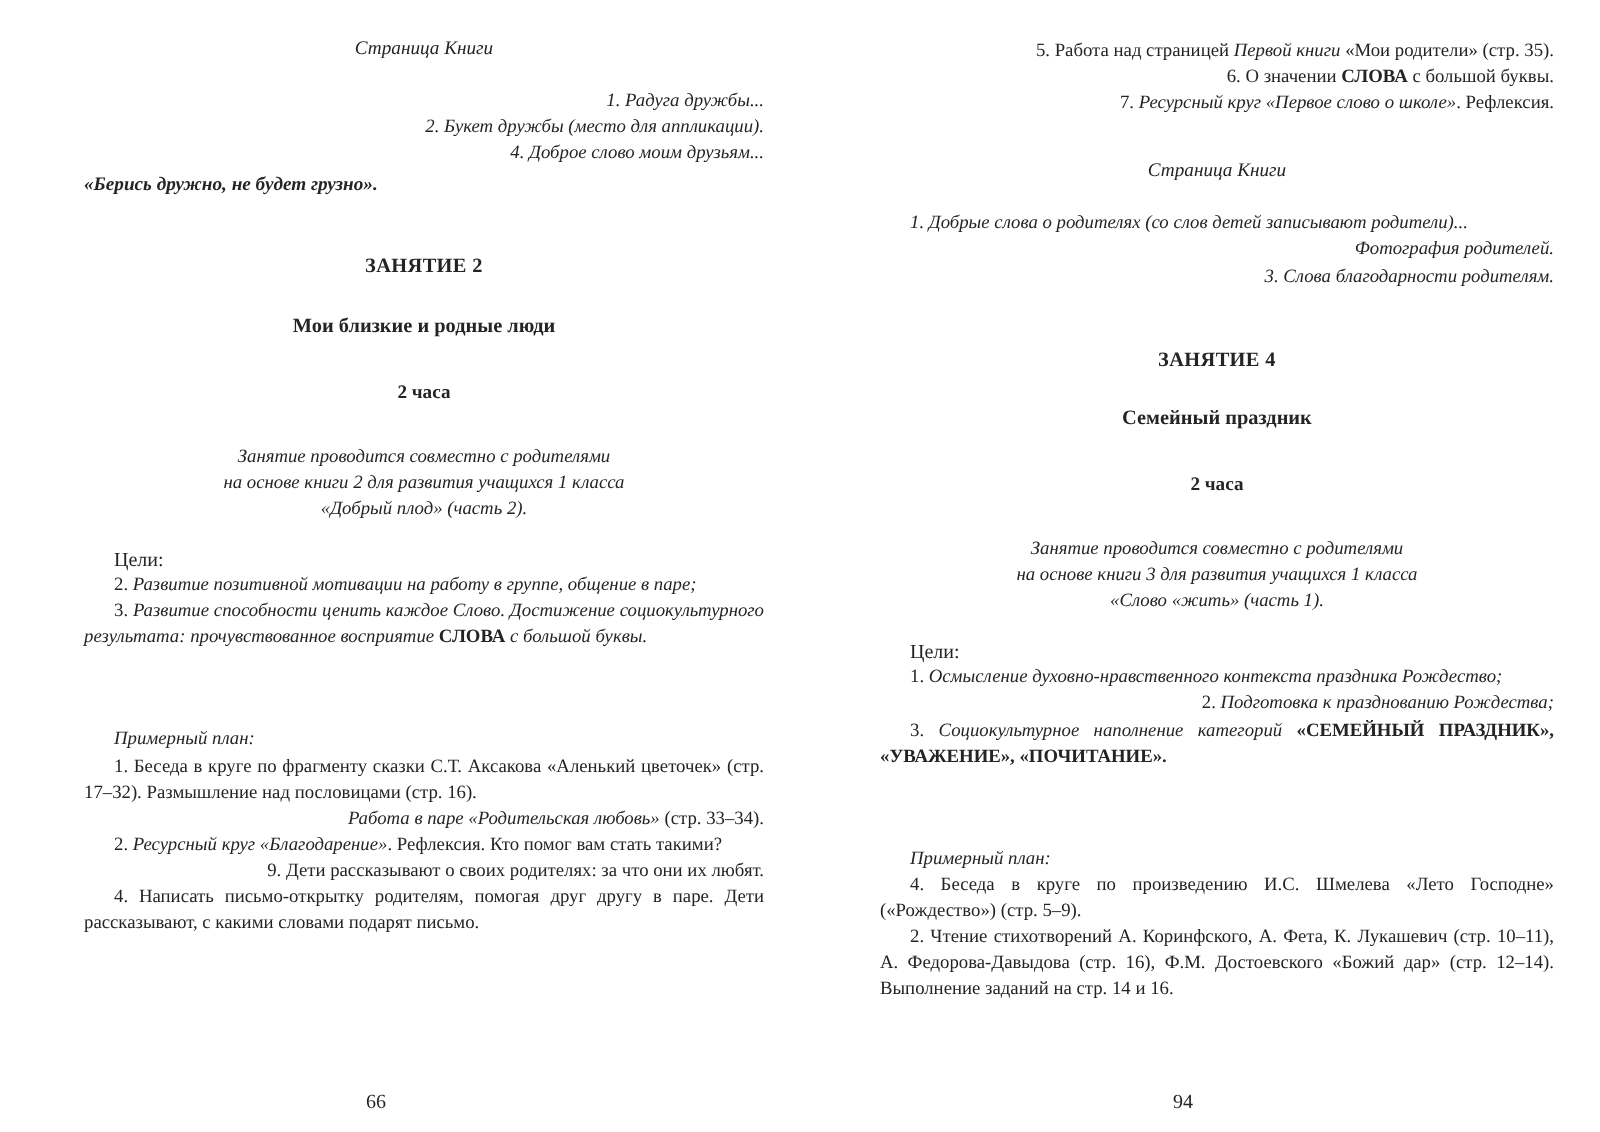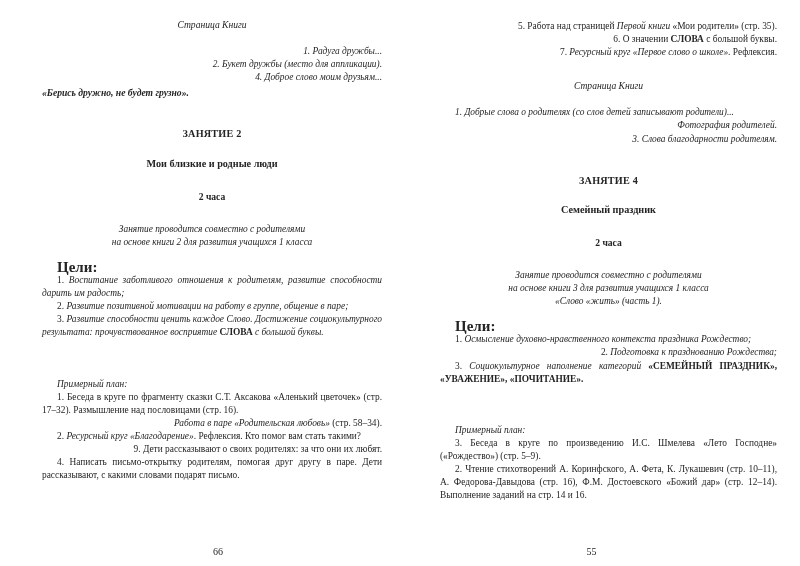--- a/index.html
+++ b/index.html
@@ -66,22 +66,22 @@
     font-size: 9.4px;
     line-height: 13.1px;
   }
   .quote-line {
     text-align: left;
     font-style: italic;
     font-weight: bold;
     font-size: 9.6px;
   }
   .label-bold {
-    font-weight: bold;
-    font-size: 15px;
+    font-weight: normal;
+    font-size: 10px;
     text-indent: 15px;
     text-align: left;
   }
   .label-ital {
     font-style: italic;
     font-size: 9.4px;
     text-indent: 15px;
     text-align: left;
     margin-top: 28px;
   }
@@ -106,21 +106,21 @@
 
   .folio {
     position: absolute;
     bottom: 9px;
     left: 0;
     width: 100%;
     text-align: center;
     font-size: 10px;
     font-family: "Liberation Serif", "DejaVu Serif", serif;
   }
-  .page-left  .folio { padding-right: 24px; box-sizing: border-box; margin-left: 30px; }
+  .page-left  .folio { padding-right: 24px; box-sizing: border-box; }
   .page-right .folio { padding-right: 17px; box-sizing: border-box; }
 </style>
 </head>
 <body>
 
 <div class="spread">
 
   <div class="page page-left">
     <div class="page-body">
 
@@ -142,37 +142,37 @@
       <div class="sp-16"></div>
       <div class="heading-title">Мои близкие и родные люди</div>
 
       <div class="sp-20"></div>
       <div class="heading-hours">2 часа</div>
 
       <div class="sp-20"></div>
       <div class="note-block">
         <div>Занятие проводится совместно с родителями</div>
         <div>на основе книги 2 для развития учащихся 1 класса</div>
+        <div>«Добрый плод» (часть 2).</div>
       </div>
 
       <div class="sp-12"></div>
       <div class="label-bold">Цели:</div>
 
-      <div class="para"><span>1.</span><span> </span><span class="ital">Воспитание заботливого отношения к родителям, развитие способности дарить им радость;</span></div>
 
       <div class="para"><span>2.</span><span> </span><span class="ital">Развитие позитивной мотивации на работу в группе, общение в паре;</span></div>
 
       <div class="para"><span>3.</span><span> </span><span class="ital">Развитие способности ценить каждое Слово. Достижение социокультурного результата: прочувствованное восприятие </span><span class="bold">СЛОВА</span><span class="ital"> с большой буквы.</span></div>
 
       <div class="sp-10"></div>
       <div class="label-ital">Примерный план:</div>
 
       <div class="para"><span>1. Беседа в круге по фрагменту сказки С.Т. Аксакова «Аленький цветочек» (стр. 17–32). Размышление над пословицами (стр. 16).</span></div>
 
-      <div class="para-left"><span class="ital">Работа в паре «Родительская любовь»</span><span> (стр. 58–34).</span></div>
+      <div class="para-left"><span class="ital">Работа в паре «Родительская любовь»</span><span> (стр. 33–34).</span></div>
 
       <div class="para"><span>2. </span><span class="ital">Ресурсный круг «Благодарение»</span><span>. Рефлексия. Кто помог вам стать такими?</span></div>
 
       <div class="para-left"><span>9. Дети рассказывают о своих родителях: за что они их любят.</span></div>
 
       <div class="para"><span>4. Написать письмо-открытку родителям, помогая друг другу в паре. Дети рассказывают, с какими словами подарят письмо.</span></div>
 
     </div>
     <div class="folio">66</div>
   </div>
@@ -218,21 +218,21 @@
 
       <div class="para"><span>1.</span><span> </span><span class="ital">Осмысление духовно-нравственного контекста праздника Рождество;</span></div>
 
       <div class="para-left"><span>2.</span><span> </span><span class="ital">Подготовка к празднованию Рождества;</span></div>
 
       <div class="para"><span>3.</span><span> </span><span class="ital">Социокультурное наполнение категорий </span><span class="bold">«СЕМЕЙНЫЙ ПРАЗДНИК», «УВАЖЕНИЕ», «ПОЧИТАНИЕ».</span></div>
 
       <div class="sp-10"></div>
       <div class="label-ital">Примерный план:</div>
 
-      <div class="para"><span>3. Беседа в круге по произведению И.С. Шмелева «Лето Господне» («Рождество») (стр. 5–9).</span></div>
+      <div class="para"><span>4. Беседа в круге по произведению И.С. Шмелева «Лето Господне» («Рождество») (стр. 5–9).</span></div>
 
       <div class="para"><span>2. Чтение стихотворений А. Коринфского, А. Фета, К. Лукашевич (стр. 10–11), А. Федорова-Давыдова (стр. 16), Ф.М. Достоевского «Божий дар» (стр. 12–14). Выполнение заданий на стр. 14 и 16.</span></div>
 
     </div>
-    <div class="folio">55</div>
+    <div class="folio">94</div>
   </div>
 
 </div>
 
 </body></html>

